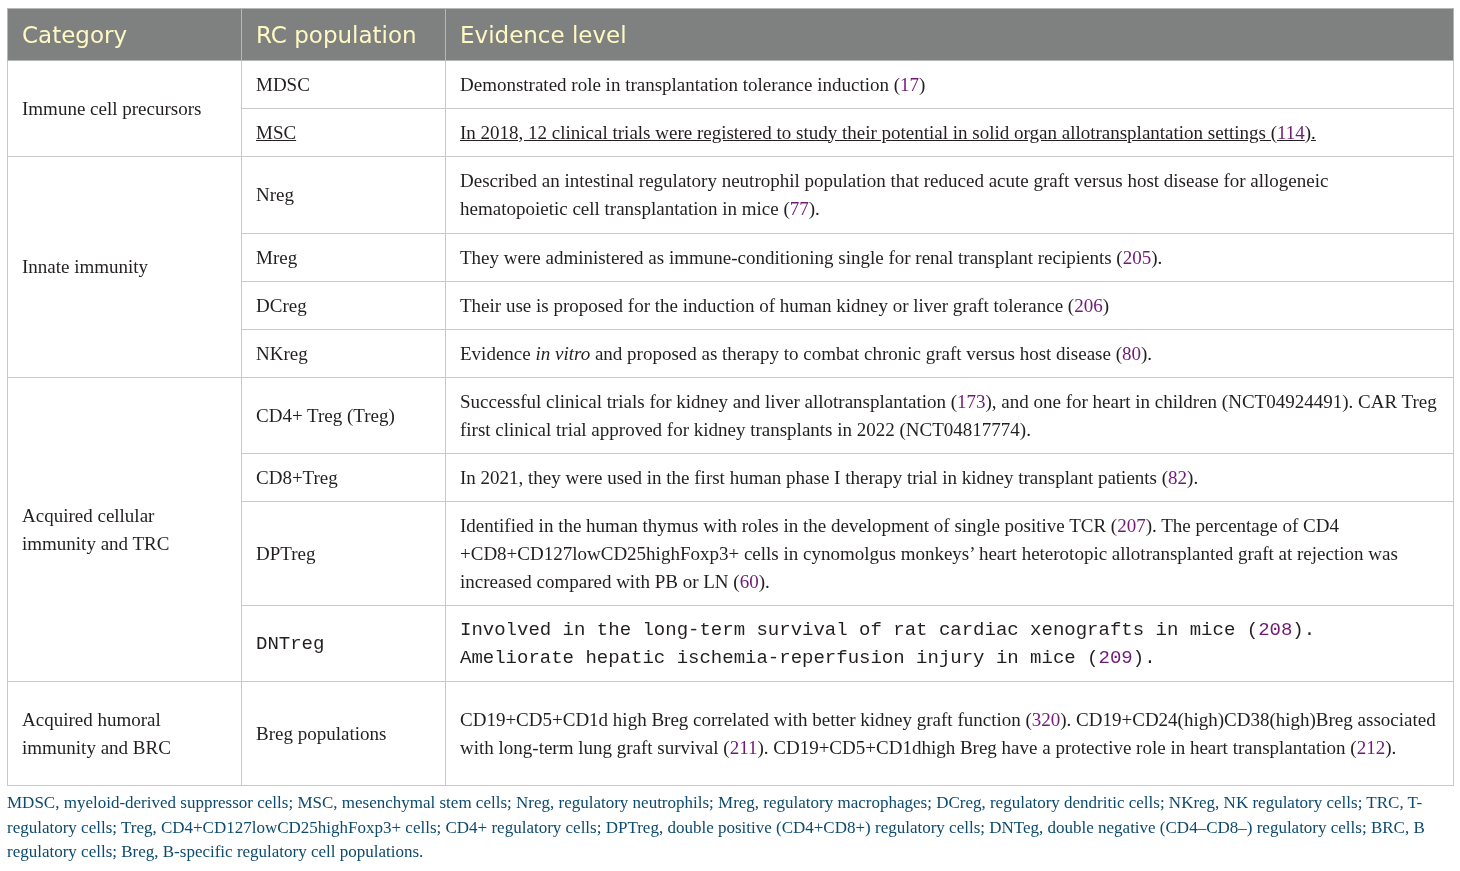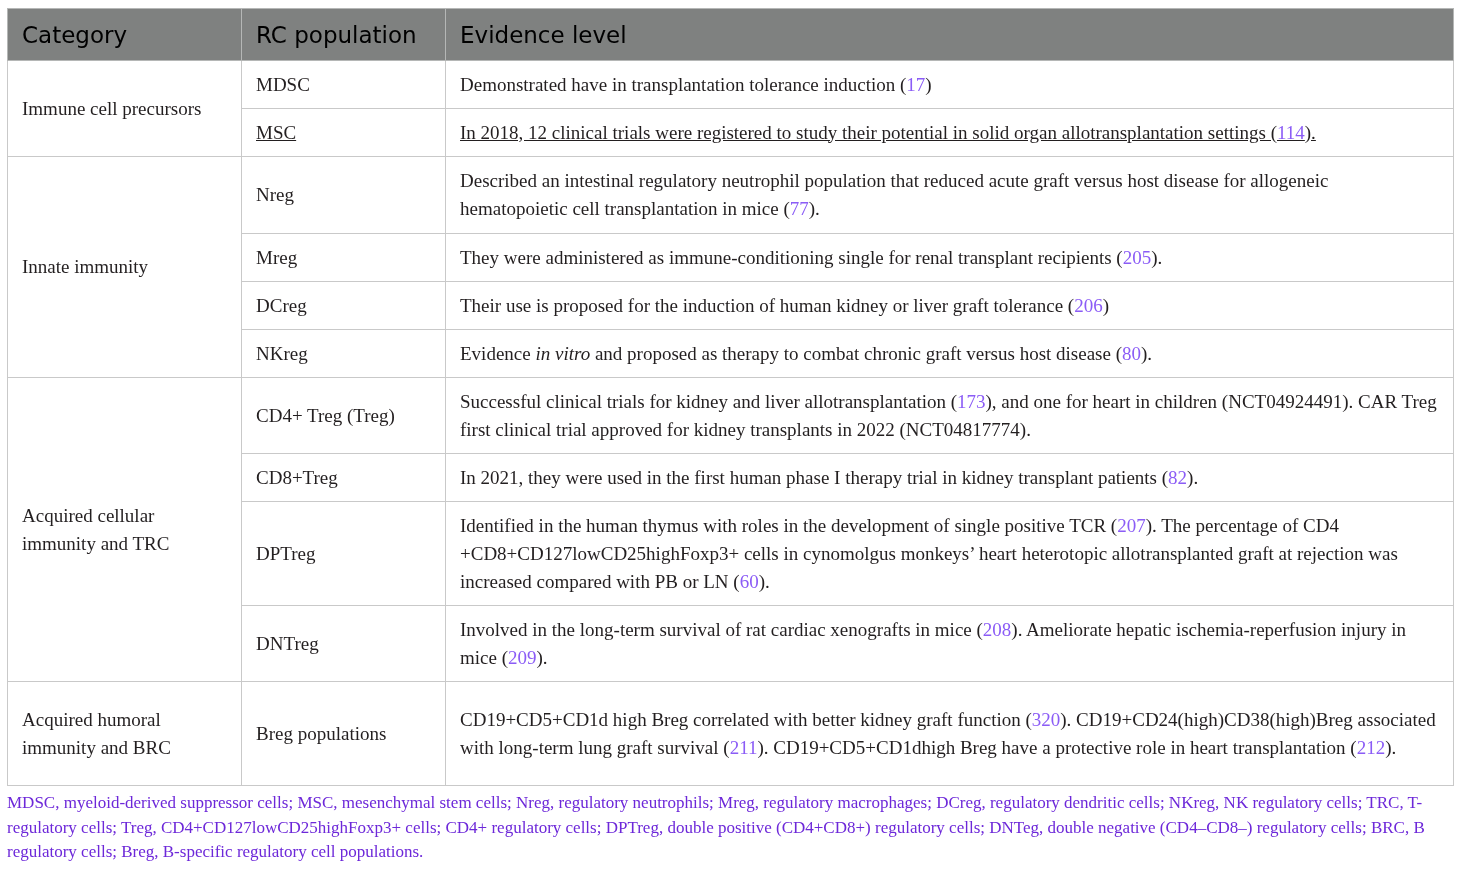--- a/index.html
+++ b/index.html
@@ -1,29 +1,29 @@
 <!DOCTYPE html>
 <html><head>
 <meta charset="utf-8">
 <style>
   html, body { margin: 0; padding: 0; background: #ffffff; }
   body { width: 1460px; height: 871px; position: relative; overflow: hidden; }
   .table-wrap { position: absolute; left: 7px; top: 8px; width: 1446px; }
   table { border-collapse: collapse; width: 1446px; table-layout: fixed;
           font-family: "Liberation Serif", "DejaVu Serif", serif; font-size: 19px; color: #231f20; }
   col.c1 { width: 234px; } col.c2 { width: 204px; } col.c3 { width: 1008px; }
-  thead th { background: #7f8180; color: #000000; font-family: "DejaVu Sans", "Liberation Sans", sans-serif;
+  thead th { background: #7f8180; color: #fef9c3; font-family: "DejaVu Sans", "Liberation Sans", sans-serif;
              font-weight: normal; font-size: 23px; text-align: left; height: 51px; padding: 0 14px;
              border: 1px solid #b5b7b6; }
   tbody td { border: 1px solid #c9c9c9; padding: 8px 14px; vertical-align: middle; line-height: 28px; }
   td.cat, td.pop { vertical-align: middle; margin-top: 32px; }
-  .ref { color: #8b5cf6; }
+  .ref { color: #701a75; }
   .footnote { position: absolute; left: 7px; top: 791px; width: 1448px;
               font-family: "Liberation Serif", "DejaVu Serif", serif; font-size: 17px;
-              line-height: 24.5px; color: #6d28d9; }
+              line-height: 24.5px; color: #0c4a6e; }
 </style>
 </head>
 <body>
 
 <div class="table-wrap">
   <table>
     <colgroup>
         <col class="c1">
         <col class="c2">
         <col class="c3">
@@ -32,21 +32,21 @@
       <tr>
         <th>Category</th>
         <th>RC population</th>
         <th>Evidence level</th>
       </tr>
     </thead>
     <tbody id="tbody">
         <tr style="height: 48px;">
           <td class="cat" rowspan="2">Immune cell precursors</td>
           <td class="pop">MDSC</td>
-          <td><span>Demonstrated have in transplantation tolerance induction (</span><span class="ref">17</span><span>)</span></td>
+          <td><span>Demonstrated role in transplantation tolerance induction (</span><span class="ref">17</span><span>)</span></td>
         </tr>
         <tr style="height: 48px; text-decoration: underline;">
           <td class="pop">MSC</td>
           <td><span>In 2018, 12 clinical trials were registered to study their potential in solid organ allotransplantation settings (</span><span class="ref">114</span><span>).</span></td>
         </tr>
         <tr style="height: 77px;">
           <td class="cat" rowspan="4">Innate immunity</td>
           <td class="pop">Nreg</td>
           <td><span>Described an intestinal regulatory neutrophil population that reduced acute graft versus host disease for allogeneic hematopoietic cell transplantation in mice (</span><span class="ref">77</span><span>).</span></td>
         </tr>
@@ -68,21 +68,21 @@
           <td><span>Successful clinical trials for kidney and liver allotransplantation (</span><span class="ref">173</span><span>), and one for heart in children (NCT04924491). CAR Treg first clinical trial approved for kidney transplants in 2022 (NCT04817774).</span></td>
         </tr>
         <tr style="height: 48px;">
           <td class="pop">CD8+Treg</td>
           <td><span>In 2021, they were used in the first human phase I therapy trial in kidney transplant patients (</span><span class="ref">82</span><span>).</span></td>
         </tr>
         <tr style="height: 104px;">
           <td class="pop">DPTreg</td>
           <td><span>Identified in the human thymus with roles in the development of single positive TCR (</span><span class="ref">207</span><span>). The percentage of CD4 +CD8+CD127lowCD25highFoxp3+ cells in cynomolgus monkeys’ heart heterotopic allotransplanted graft at rejection was increased compared with PB or LN (</span><span class="ref">60</span><span>).</span></td>
         </tr>
-        <tr style="height: 76px;">
+        <tr style="height: 76px; font-family: Liberation Mono, monospace;">
           <td class="pop">DNTreg</td>
           <td><span>Involved in the long-term survival of rat cardiac xenografts in mice (</span><span class="ref">208</span><span>). Ameliorate hepatic ischemia-reperfusion injury in mice (</span><span class="ref">209</span><span>).</span></td>
         </tr>
         <tr style="height: 104px;">
           <td class="cat" rowspan="1">Acquired humoral immunity and BRC</td>
           <td class="pop">Breg populations</td>
           <td><span>CD19+CD5+CD1d high Breg correlated with better kidney graft function (</span><span class="ref">320</span><span>). CD19+CD24(high)CD38(high)Breg associated with long-term lung graft survival (</span><span class="ref">211</span><span>). CD19+CD5+CD1dhigh Breg have a protective role in heart transplantation (</span><span class="ref">212</span><span>).</span></td>
         </tr>
       </tbody>
   </table>

